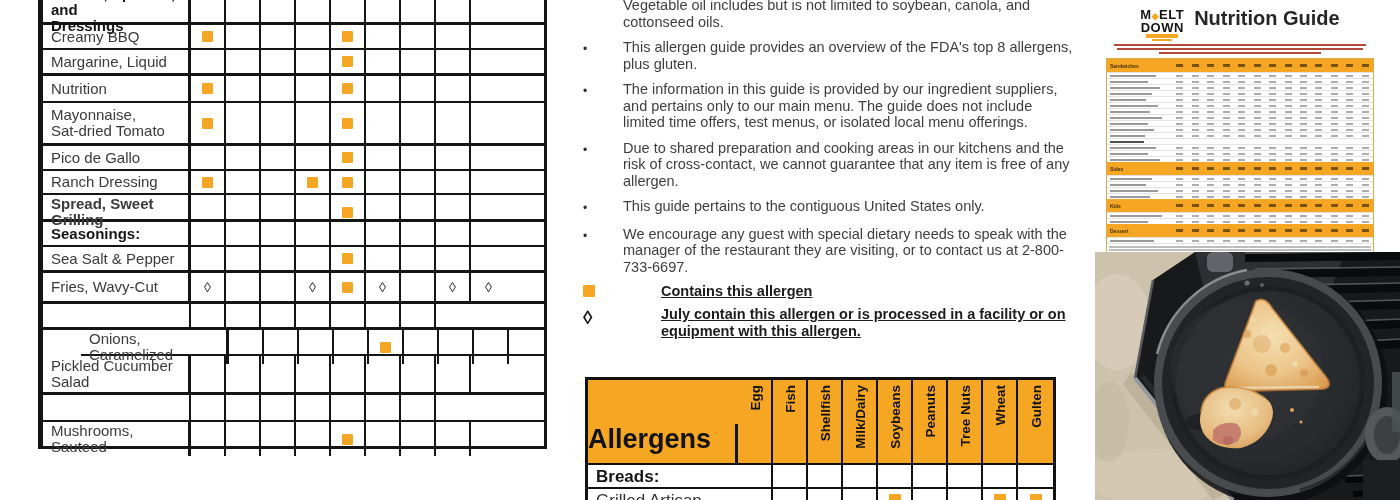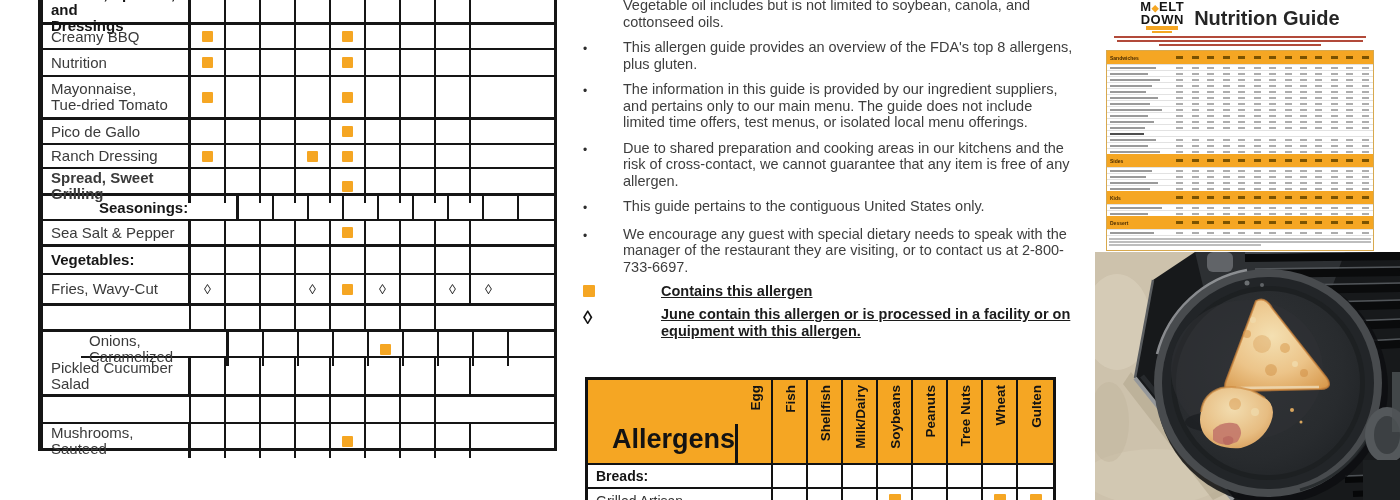--- a/index.html
+++ b/index.html
@@ -32,37 +32,37 @@
   #legend{position:absolute;left:583px;top:283px;width:500px;}
   .leg{display:flex;margin-bottom:6px;font-weight:bold;font-size:14.5px;line-height:17px;color:#1c1c1c;}
   .leg .sym{width:78px;flex:none;padding-top:2px;}
   .leg .sym .sq{width:12px;height:12px;}
   .leg .sym .di{font-size:19px;font-weight:600;color:#111;}
   .leg .txt{flex:1;text-decoration:underline;}
 
   
   #allergens{position:absolute;left:585px;top:377px;border:3px solid #121212;background:#fff;}
   .ag-header{display:grid;grid-template-columns:150px repeat(9,35px);height:83px;background:#F5A623;}
-  .ag-title{display:flex;align-items:flex-end;padding:0 0 8px 24px;font-weight:bold;font-size:27px;
+  .ag-title{display:flex;align-items:flex-end;padding:0 0 8px 0;font-weight:bold;font-size:27px;
     color:#131313;border-right:3px solid #121212;margin-top:44px;}
   .ag-colcell{position:relative;border-right:2px solid #121212;}
   .ag-colcell:last-child{border-right:none;}
   .ag-collabel{position:absolute;top:5px;left:50%;transform:translateX(-50%) rotate(180deg);
     writing-mode:vertical-rl;font-weight:bold;font-size:13.5px;color:#131313;white-space:nowrap;}
   .ag-row{display:grid;grid-template-columns:150px repeat(9,35px);border-top:2px solid #121212;}
-  .ag-label{padding:2px 8px;font-size:14px;color:#333;display:flex;align-items:center;}
+  .ag-label{padding:2px 8px;font-size:17px;color:#333;display:flex;align-items:center;}
   .ag-row.bold .ag-label{font-weight:bold;color:#141414;}
   .ag-cell{border-right:2px solid #121212;display:flex;align-items:flex-start;justify-content:center;}
   .ag-cell:last-child{border-right:none;}
   .ag-cell .sq{width:12px;height:12px;margin-top:5px;}
 
   
   #nutri{position:absolute;left:1106px;top:0;width:268px;}
   .nt-top{display:flex;justify-content:center;align-items:flex-start;gap:10px;margin-bottom:3px;}
-  .nt-logo{text-align:center;line-height:11px;padding-top:1px;}
+  .nt-logo{text-align:center;line-height:11px;padding-top:9px;}
   .nt-logo .l1,.nt-logo .l2{font-weight:bold;font-size:13px;letter-spacing:.5px;color:#151515;display:block;}
   .nt-logo .dmd{color:#F5A623;font-size:9px;}
   .nt-ribbon{height:4px;background:#F5A623;margin:1px 6px 0;}
   .nt-ribbon2{height:2px;background:#F5A623;margin:1px 12px 0;}
   .nt-title{font-weight:bold;font-size:20px;color:#262626;padding-top:7px;white-space:nowrap;}
   .nt-red{margin:0 8px 4px;}
   .nt-red div{height:2px;background:#b24a3a;margin:0 auto 2px;}
   .nt-table{border:1px solid #d8a94e;}
   .mhead{display:flex;align-items:center;height:13px;background:#F5A623;}
   .mhead .mlbl{width:62px;flex:none;font-size:5px;font-weight:bold;color:#4a2c00;padding-left:3px;overflow:hidden;white-space:nowrap;}
@@ -113,20 +113,36 @@
         <div class="lt-cell"></div>
         <div class="lt-cell"></div>
         <div class="lt-cell">
           <span class="sq"></span>
         </div>
         <div class="lt-cell"></div>
         <div class="lt-cell"></div>
         <div class="lt-cell"></div>
         <div class="lt-cell"></div>
       </div>
+      <div class="lt-row thick" style="height: 23px;">
+        <div class="lt-label">
+          <span>Margarine, Liquid</span>
+        </div>
+        <div class="lt-cell"></div>
+        <div class="lt-cell"></div>
+        <div class="lt-cell"></div>
+        <div class="lt-cell"></div>
+        <div class="lt-cell">
+          <span class="sq"></span>
+        </div>
+        <div class="lt-cell"></div>
+        <div class="lt-cell"></div>
+        <div class="lt-cell"></div>
+        <div class="lt-cell"></div>
+      </div>
       <div class="lt-row" style="height: 25px;">
         <div class="lt-label">
           <span>Nutrition</span>
         </div>
         <div class="lt-cell">
           <span class="sq"></span>
         </div>
         <div class="lt-cell"></div>
         <div class="lt-cell"></div>
         <div class="lt-cell"></div>
@@ -134,21 +150,21 @@
           <span class="sq"></span>
         </div>
         <div class="lt-cell"></div>
         <div class="lt-cell"></div>
         <div class="lt-cell"></div>
         <div class="lt-cell"></div>
       </div>
       <div class="lt-row thick" style="height: 40px;">
         <div class="lt-label">
           <span>Mayonnaise,</span>
-          <span>Tue-dried Tomato</span>
+          <span>Sat-dried Tomato</span>
         </div>
         <div class="lt-cell">
           <span class="sq"></span>
         </div>
         <div class="lt-cell"></div>
         <div class="lt-cell"></div>
         <div class="lt-cell"></div>
         <div class="lt-cell">
           <span class="sq"></span>
         </div>
@@ -202,21 +218,21 @@
         <div class="lt-cell"></div>
         <div class="lt-cell"></div>
         <div class="lt-cell">
           <span class="sq"></span>
         </div>
         <div class="lt-cell"></div>
         <div class="lt-cell"></div>
         <div class="lt-cell"></div>
         <div class="lt-cell"></div>
       </div>
-      <div class="lt-row bold" style="height: 23px; padding-left: 48px;">
+      <div class="lt-row bold" style="height: 23px;">
         <div class="lt-label">
           <span>Seasonings:</span>
         </div>
         <div class="lt-cell"></div>
         <div class="lt-cell"></div>
         <div class="lt-cell"></div>
         <div class="lt-cell"></div>
         <div class="lt-cell"></div>
         <div class="lt-cell"></div>
         <div class="lt-cell"></div>
@@ -227,34 +243,20 @@
         <div class="lt-label">
           <span>Sea Salt &amp; Pepper</span>
         </div>
         <div class="lt-cell"></div>
         <div class="lt-cell"></div>
         <div class="lt-cell"></div>
         <div class="lt-cell"></div>
         <div class="lt-cell">
           <span class="sq"></span>
         </div>
-        <div class="lt-cell"></div>
-        <div class="lt-cell"></div>
-        <div class="lt-cell"></div>
-        <div class="lt-cell"></div>
-      </div>
-      <div class="lt-row bold" style="height: 26px;">
-        <div class="lt-label">
-          <span>Vegetables:</span>
-        </div>
-        <div class="lt-cell"></div>
-        <div class="lt-cell"></div>
-        <div class="lt-cell"></div>
-        <div class="lt-cell"></div>
-        <div class="lt-cell"></div>
         <div class="lt-cell"></div>
         <div class="lt-cell"></div>
         <div class="lt-cell"></div>
         <div class="lt-cell"></div>
       </div>
       <div class="lt-row thick" style="height: 28px;">
         <div class="lt-label">
           <span>Fries, Wavy-Cut</span>
         </div>
         <div class="lt-cell">
@@ -378,21 +380,21 @@
 
   <div id="legend">
     <div class="leg">
       <span class="sym">
           <span class="sq"></span>
         </span>
       <span class="txt">Contains this allergen</span>
     </div>
     <div class="leg">
       <span class="sym"><span class="di">◊</span></span>
-      <span class="txt">June contain this allergen or is processed in a facility or on equipment with this allergen.</span>
+      <span class="txt">July contain this allergen or is processed in a facility or on equipment with this allergen.</span>
     </div>
   </div>
 
   <div id="allergens">
     <div class="ag-header">
       <div class="ag-title">Allergens</div>
     <div class="ag-colcell">
           <span class="ag-collabel">Egg</span>
         </div>
         <div class="ag-colcell">

